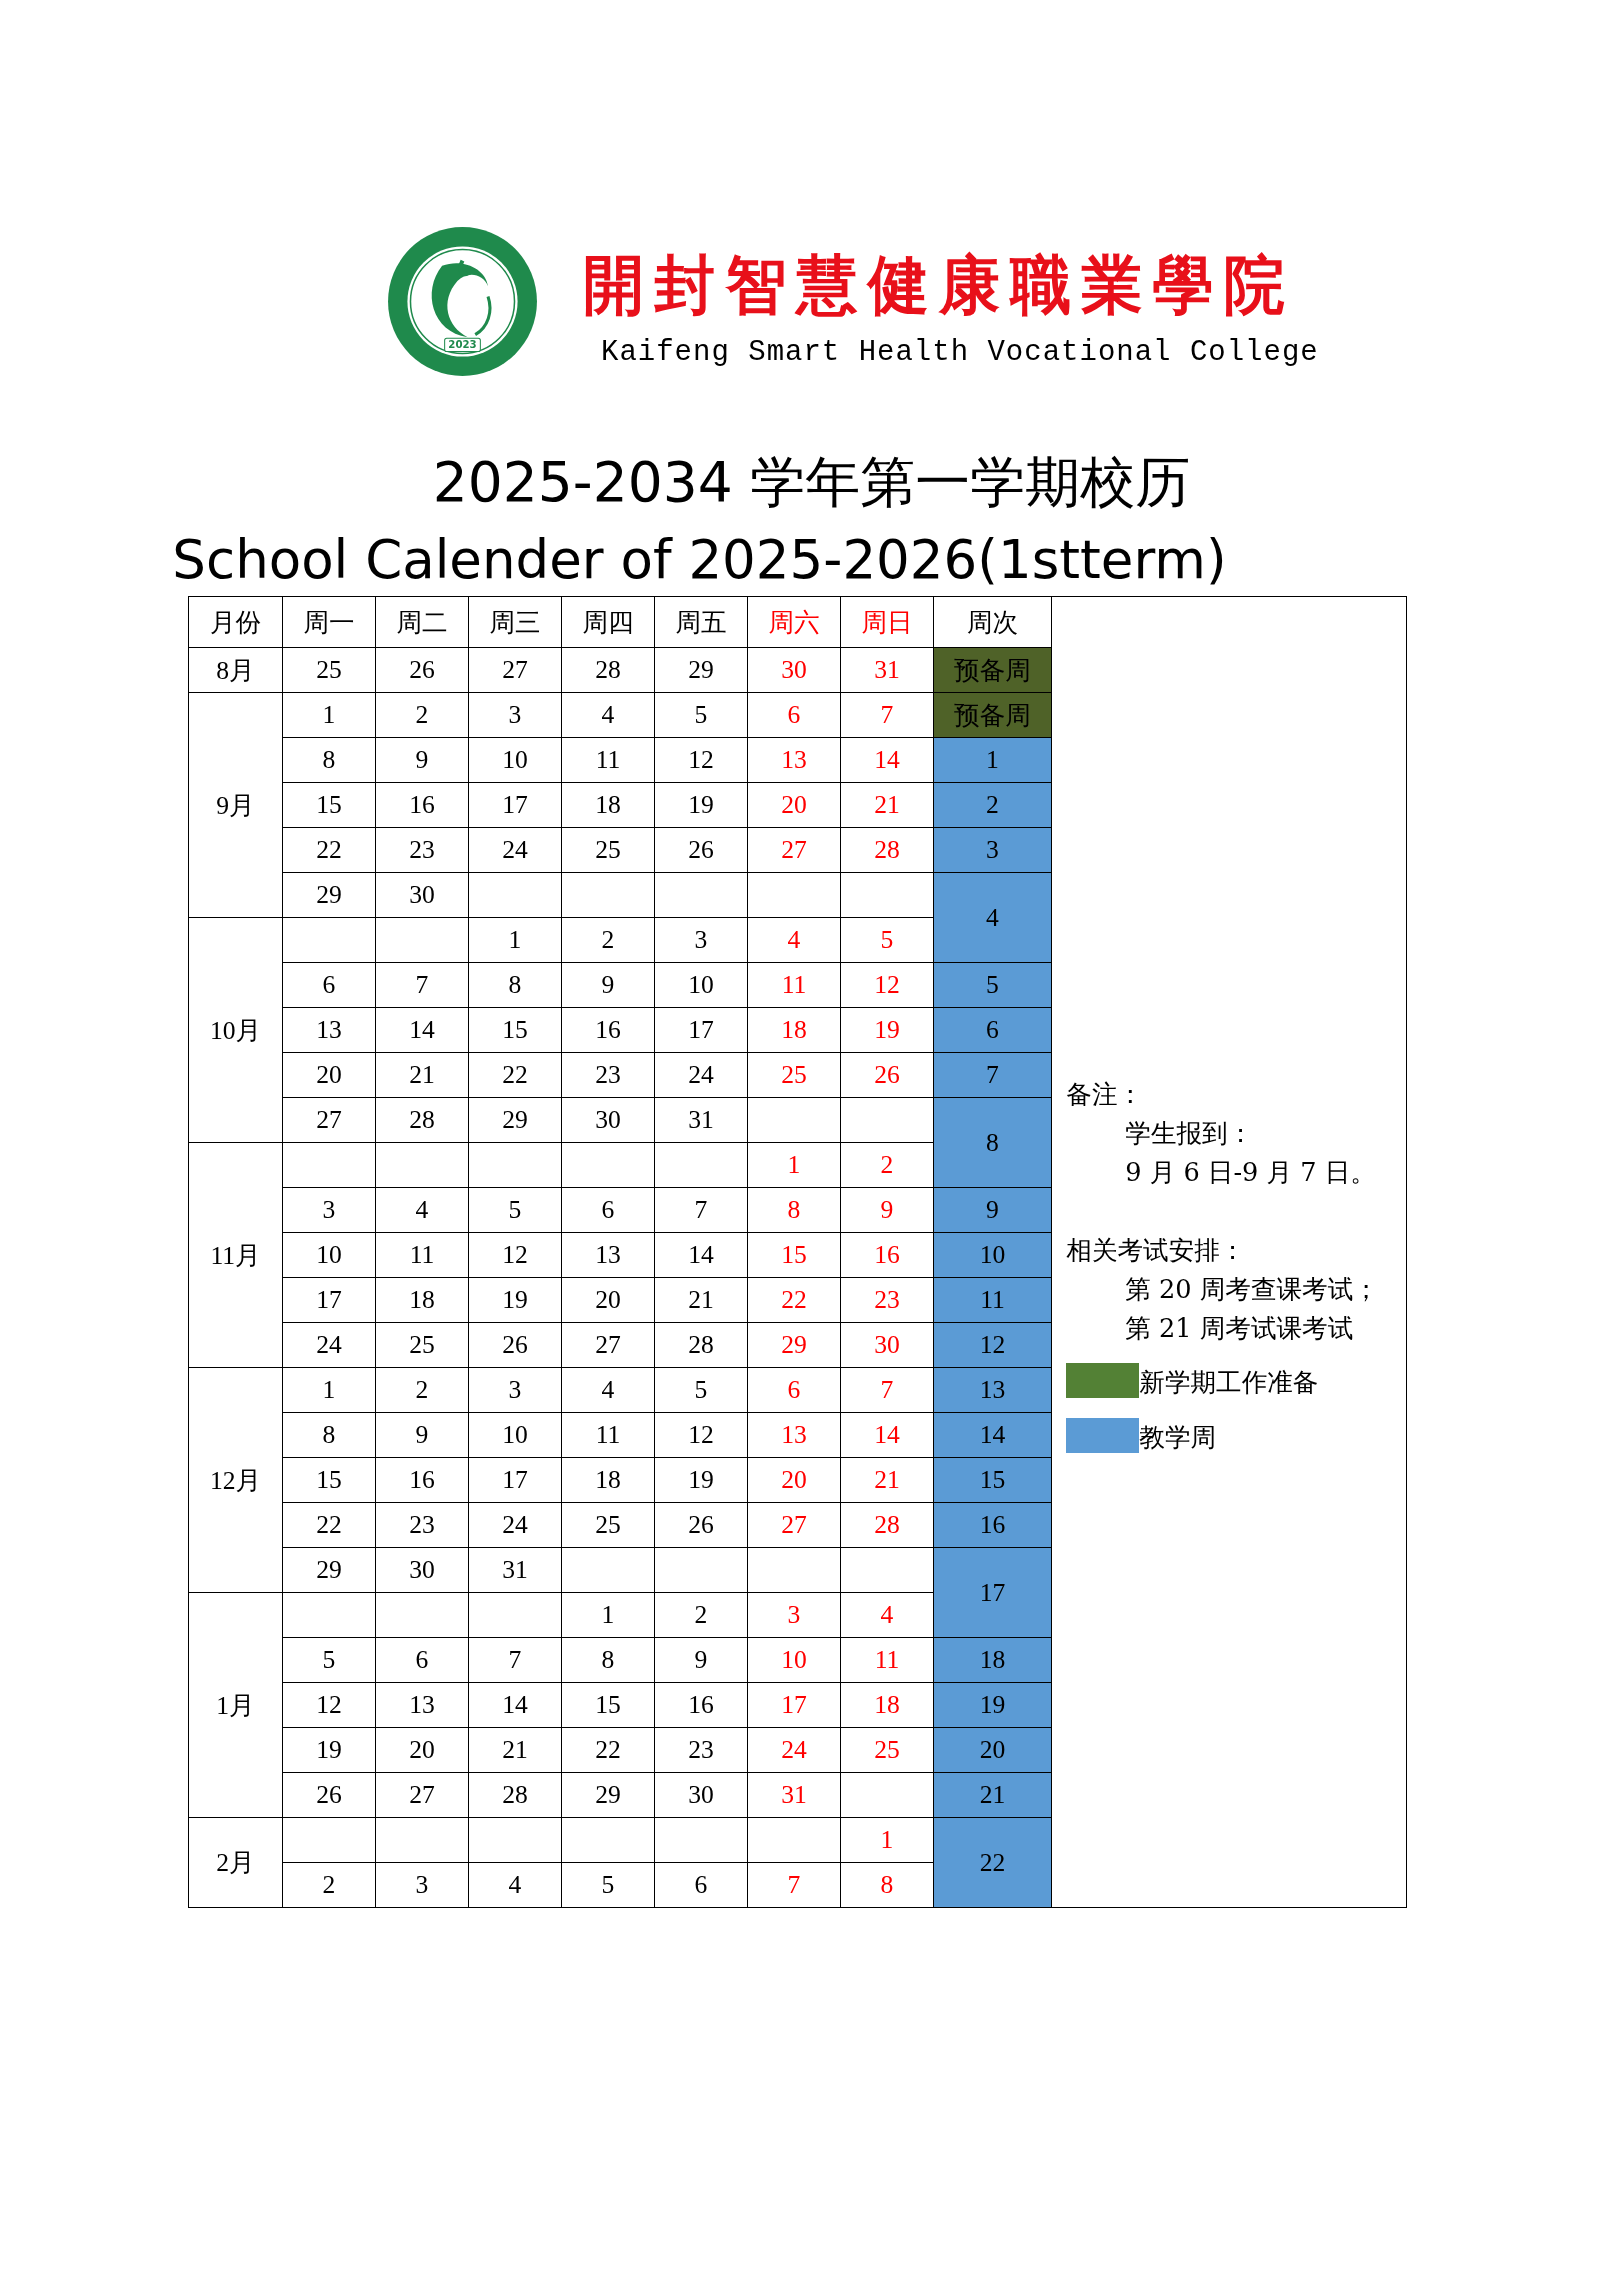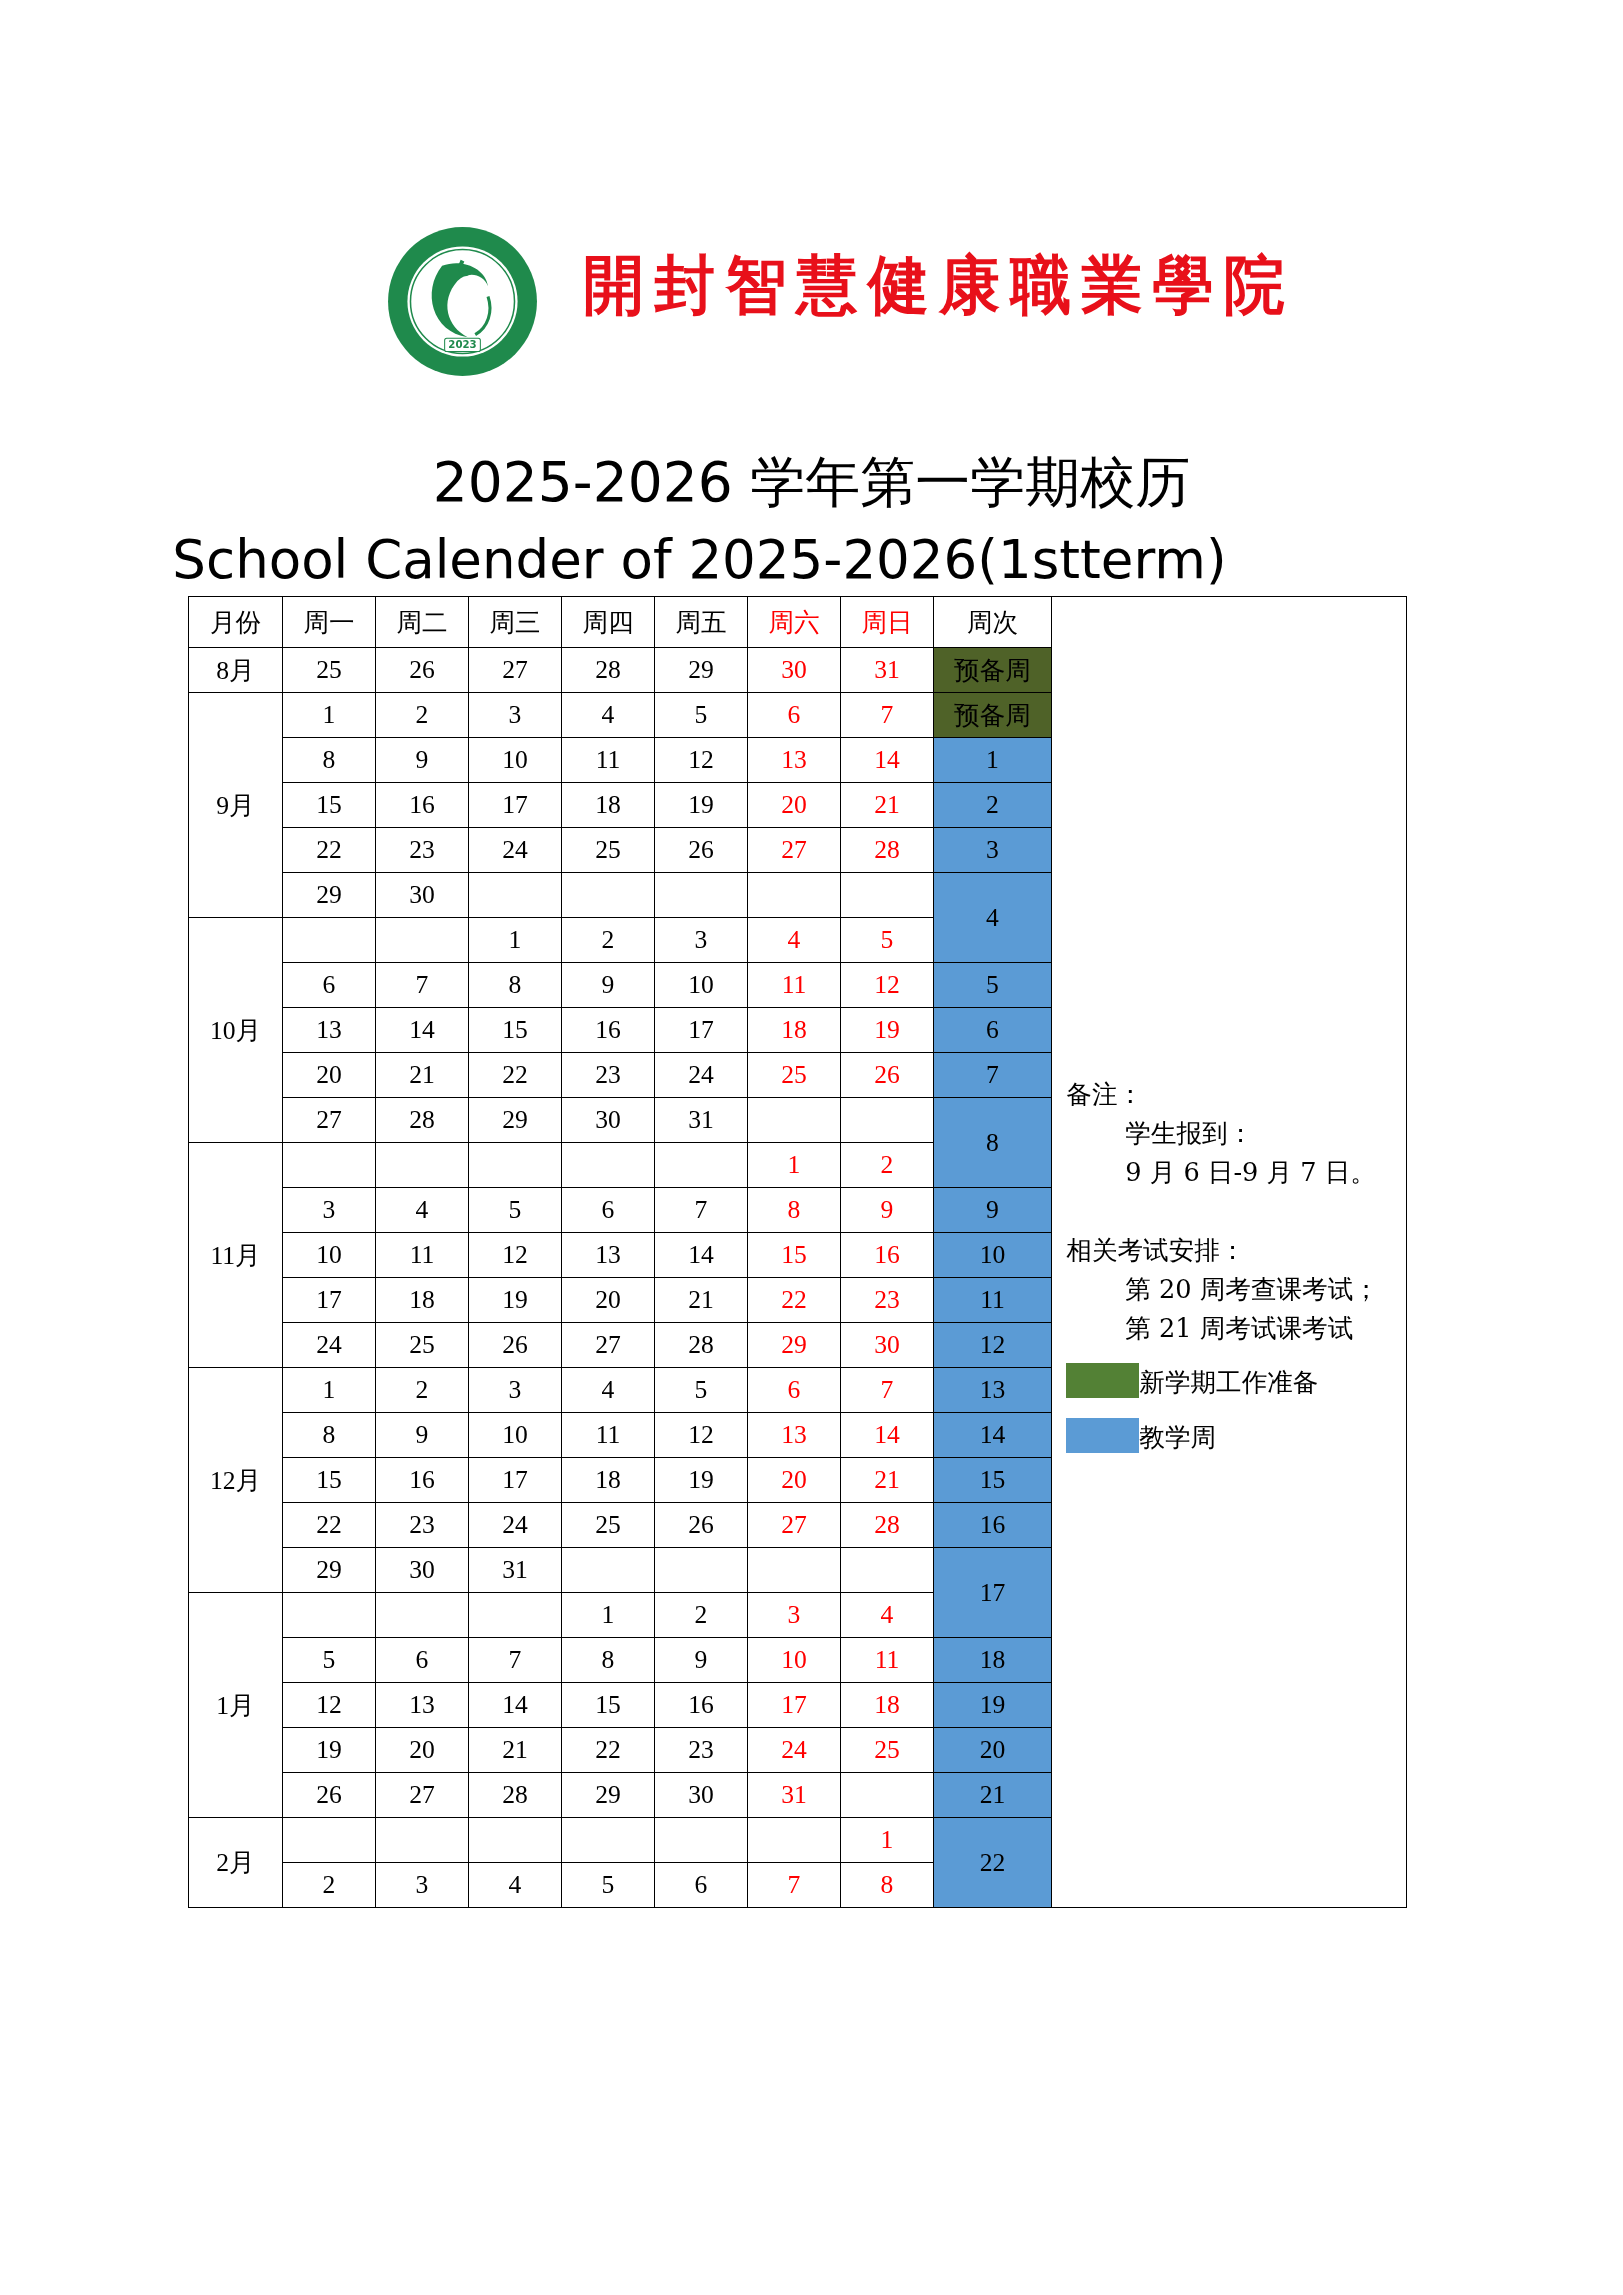--- a/index.html
+++ b/index.html
@@ -31,23 +31,24 @@
     <circle cx="150" cy="150" r="146" fill="#1f8a4c"></circle>
     <circle cx="150" cy="150" r="108" fill="#fff"></circle>
     <circle cx="150" cy="150" r="102" fill="none" stroke="#1f8a4c" stroke-width="3"></circle>
     <path d="M110 80 C70 130 90 210 160 220 C120 200 105 150 140 110 C160 90 190 95 200 120 C195 85 150 65 110 80 Z" fill="#1f8a4c"></path>
     <path d="M150 70 C140 90 150 100 160 95" stroke="#1f8a4c" stroke-width="8" fill="none"></path>
     <path d="M200 140 C210 170 200 200 175 215" stroke="#1f8a4c" stroke-width="6" fill="none"></path>
     <rect x="115" y="222" width="70" height="26" rx="4" fill="#fff" stroke="#1f8a4c" stroke-width="2"></rect>
     <text x="150" y="242" text-anchor="middle" font-family="DejaVu Sans, sans-serif" font-size="20" font-weight="bold" fill="#1f8a4c">2023</text>
   </svg>
   <div class="cn-name">開封智慧健康職業學院</div>
+  <div class="en-name">Kaifeng Smart Health Vocational College</div>
 </div>
 
-<div class="title-cn">2025-2026 学年第一学期校历</div>
+<div class="title-cn">2025-2034 学年第一学期校历</div>
 <div class="title-en">School Calender of 2025-2026(1stterm)</div>
 
 <table class="cal">
   <colgroup>
     <col style="width:94px">
       <col style="width:93px">
       <col style="width:93px">
       <col style="width:93px">
     <col style="width:93px">
       <col style="width:93px">

